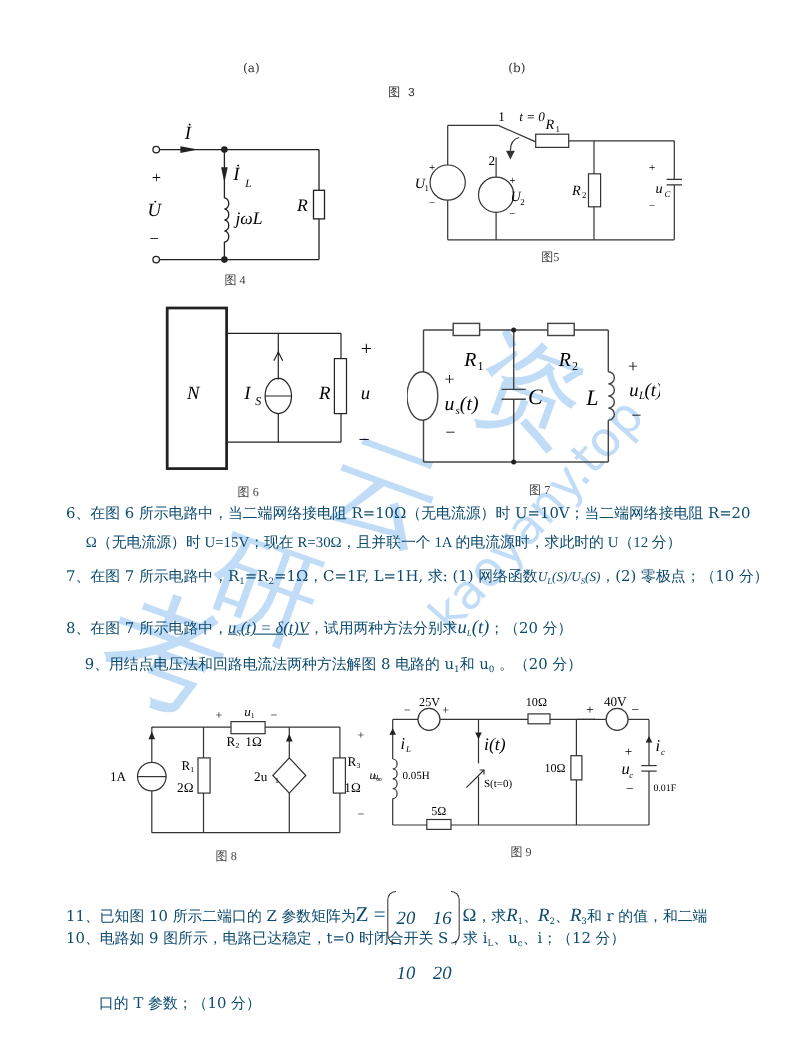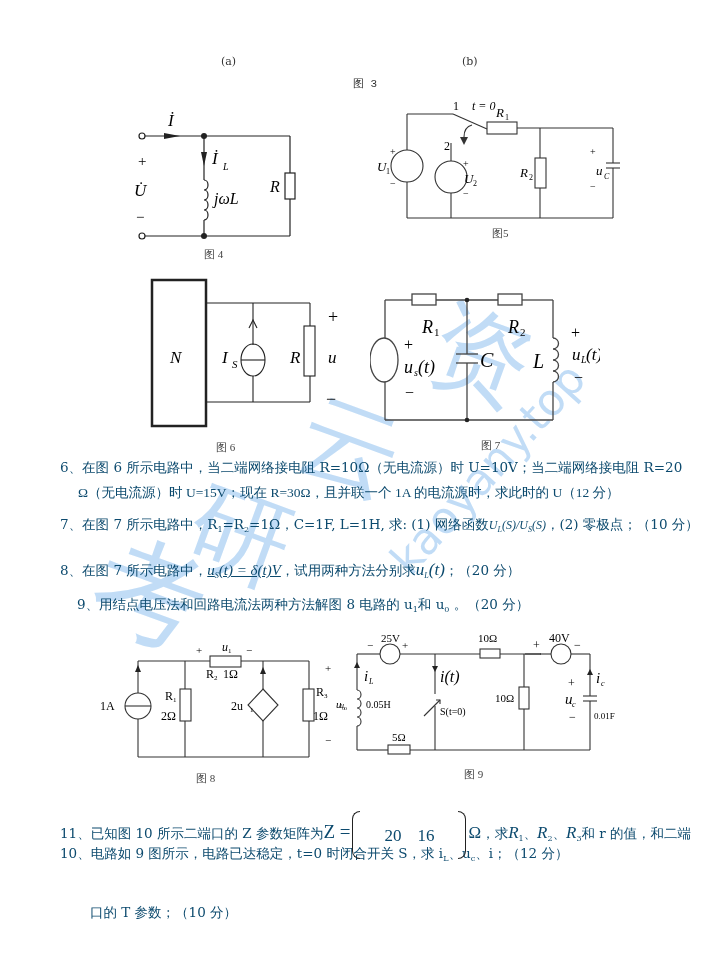--- a/index.html
+++ b/index.html
@@ -5,21 +5,21 @@
   html, body { margin: 0; padding: 0; background: #ffffff; }
   body { width: 727px; height: 959px; position: relative; overflow: hidden;
          font-family: "DejaVu Serif", "Liberation Serif", serif; color: #222; }
   .abs { position: absolute; }
   .cap { font-size: 11px; color: #333; }
   .q { position: absolute; left: 60px; font-size: 13.5px; line-height: 20px; color: #0c4a6e; white-space: nowrap; }
   .q .sub { font-size: 8px; vertical-align: -3px; }
   .math { font-family: "Liberation Serif", serif; font-style: italic; text-align: center; }
   svg text { font-family: "Liberation Serif", serif; }
   .wm { position: absolute; color: #8fc0ef; opacity: 0.55; font-family: "DejaVu Sans", sans-serif; pointer-events: none; }
-  .matrix { display: inline-block; vertical-align: middle; position: relative; padding: 0 24px; margin: 0 2px; }
+  .matrix { display: inline-block; vertical-align: middle; position: relative; padding: 0 0; margin: 0 2px; font-style: italic; }
   .matrix::before, .matrix::after { content: ""; position: absolute; top: 0; bottom: 0; width: 7px; border: 1.3px solid #222; }
   .matrix::before { left: 0; border-right: none; border-radius: 8px 0 0 8px; }
   .matrix::after { right: 0; border-left: none; border-radius: 0 8px 8px 0; }
   .matrix table { border-collapse: collapse; font-family: "Liberation Serif", serif; font-size: 17px; }
   .matrix td { padding: 1px 8px; text-align: center; }
 </style>
 </head>
 <body>
 
 <div class="wm" style="left:95px;top:520px;font-size:110px;transform:rotate(20deg);">考</div>
@@ -294,17 +294,21 @@
 </div>
 
 <div class="q" style="top:808px;line-height:48px;">
   <span>11、已知图 10 所示二端口的 Z 参数矩阵为</span><span class="math" style="font-size:19px;font-style:normal;">Z =</span><span class="matrix" style="height:48px;">
     <table>
       <tbody>
           <tr>
             <td>20</td>
             <td>16</td>
           </tr>
+      <tr>
+            <td>10</td>
+            <td>20</td>
+          </tr>
     </tbody>
       </table>
   </span><span style="font-size:17px;font-family:'Liberation Serif',serif;">Ω</span><span>，求</span><span class="math" style="font-size:17px;">R</span><span class="sub">1</span><span>、</span><span class="math" style="font-size:17px;">R</span><span class="sub">2</span><span>、</span><span class="math" style="font-size:17px;">R</span><span class="sub">3</span><span>和 r 的值，和二端</span>
 </div>
 <div class="q" style="top:902px;left:90px;">口的 T 参数；（10 分）</div>
 
 </body></html>

